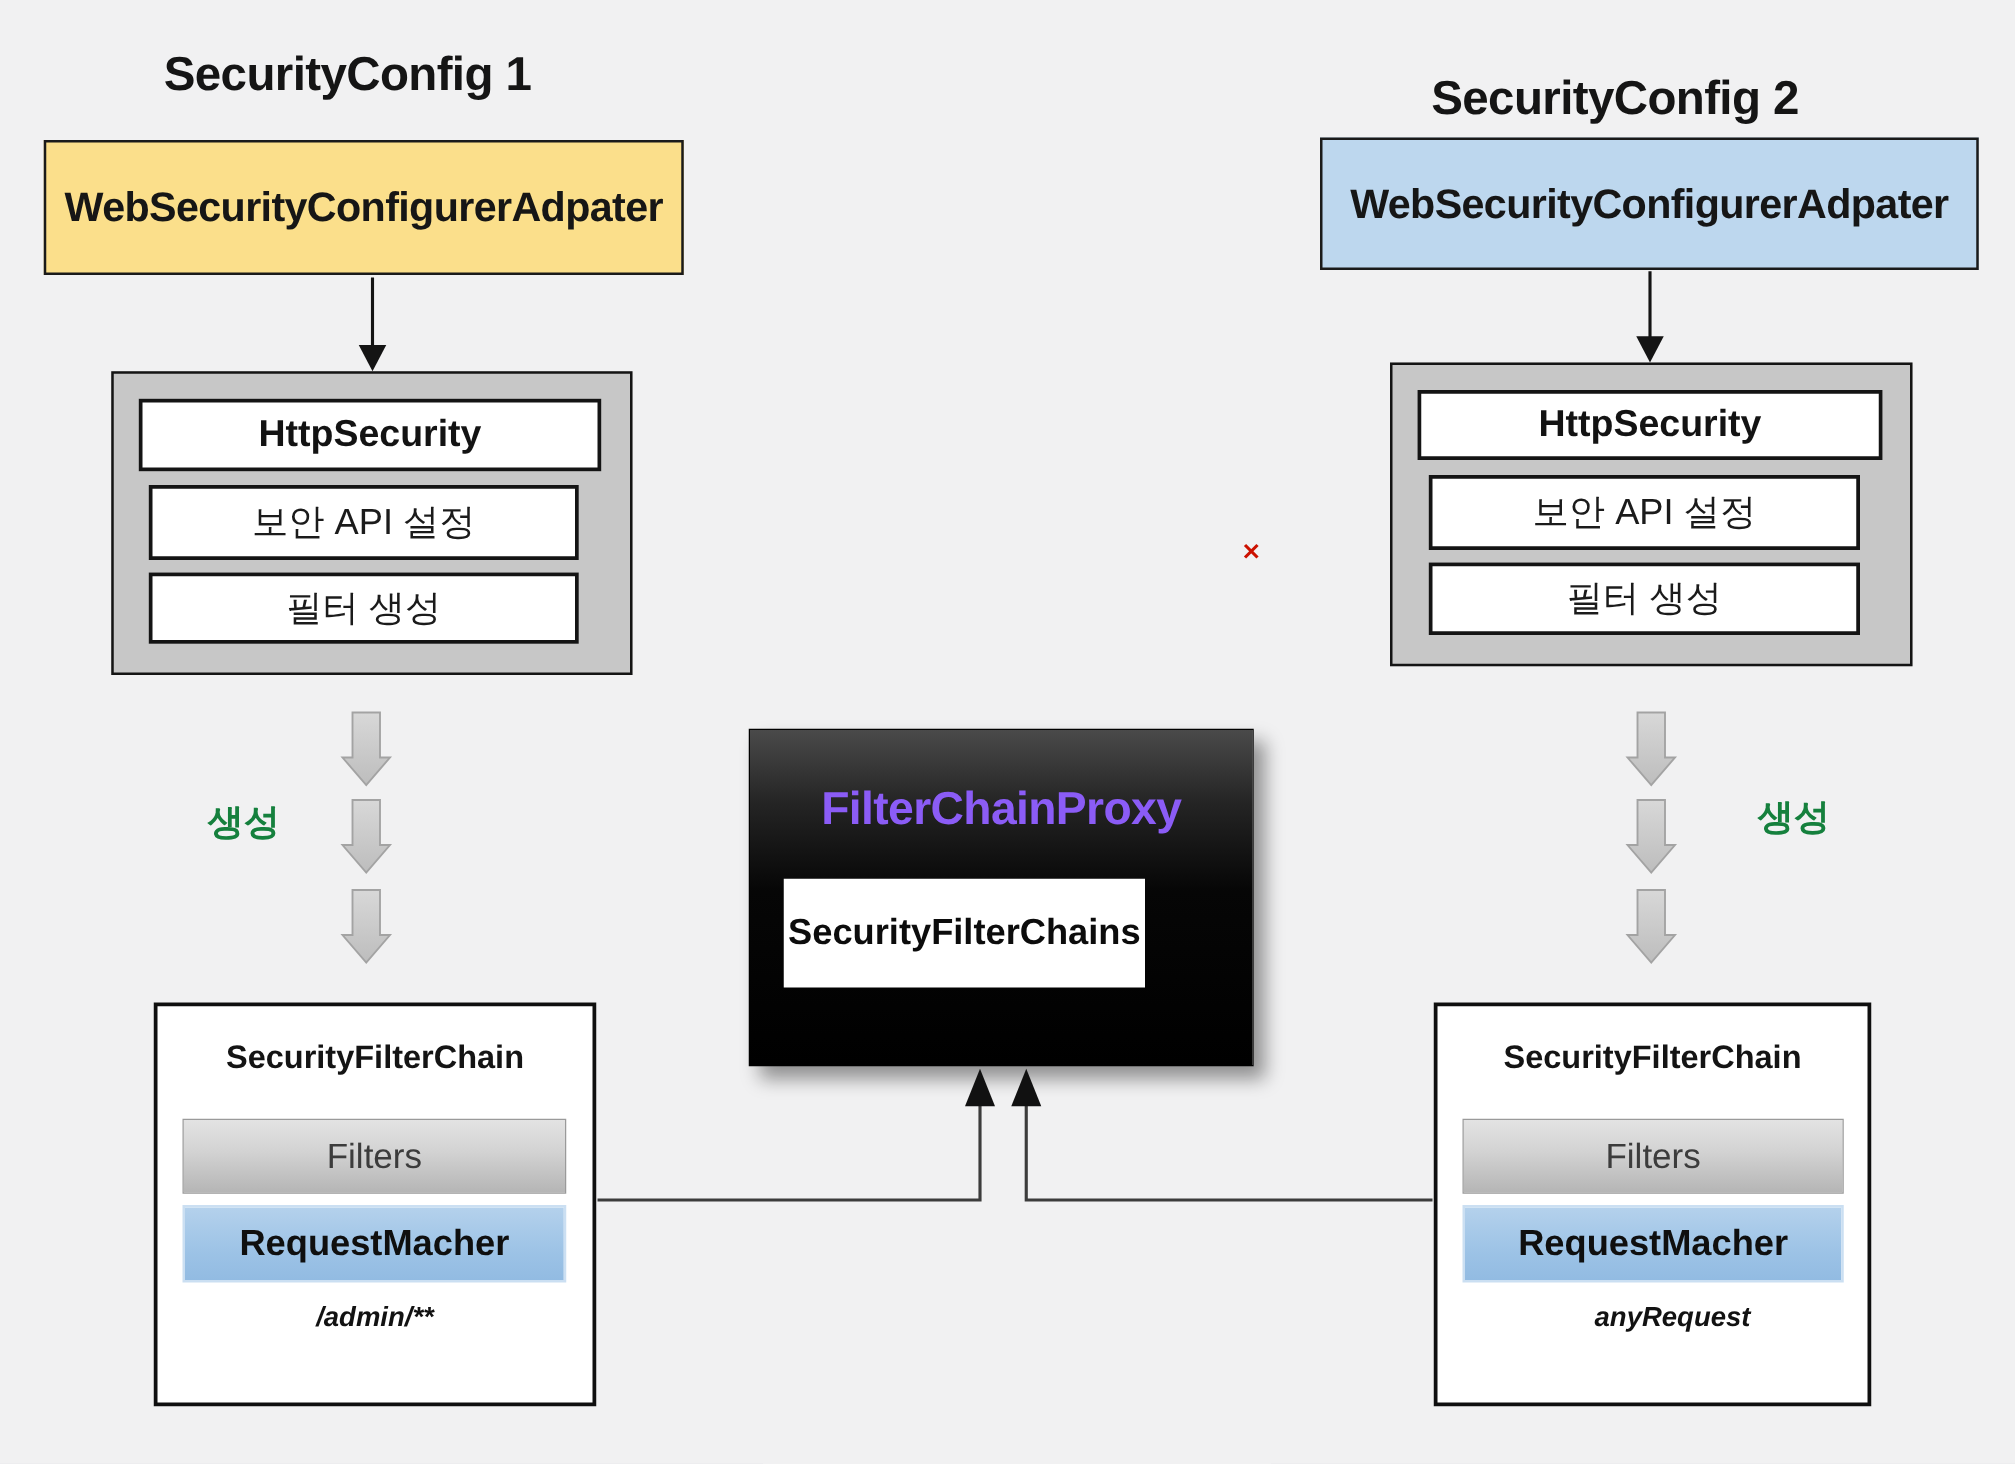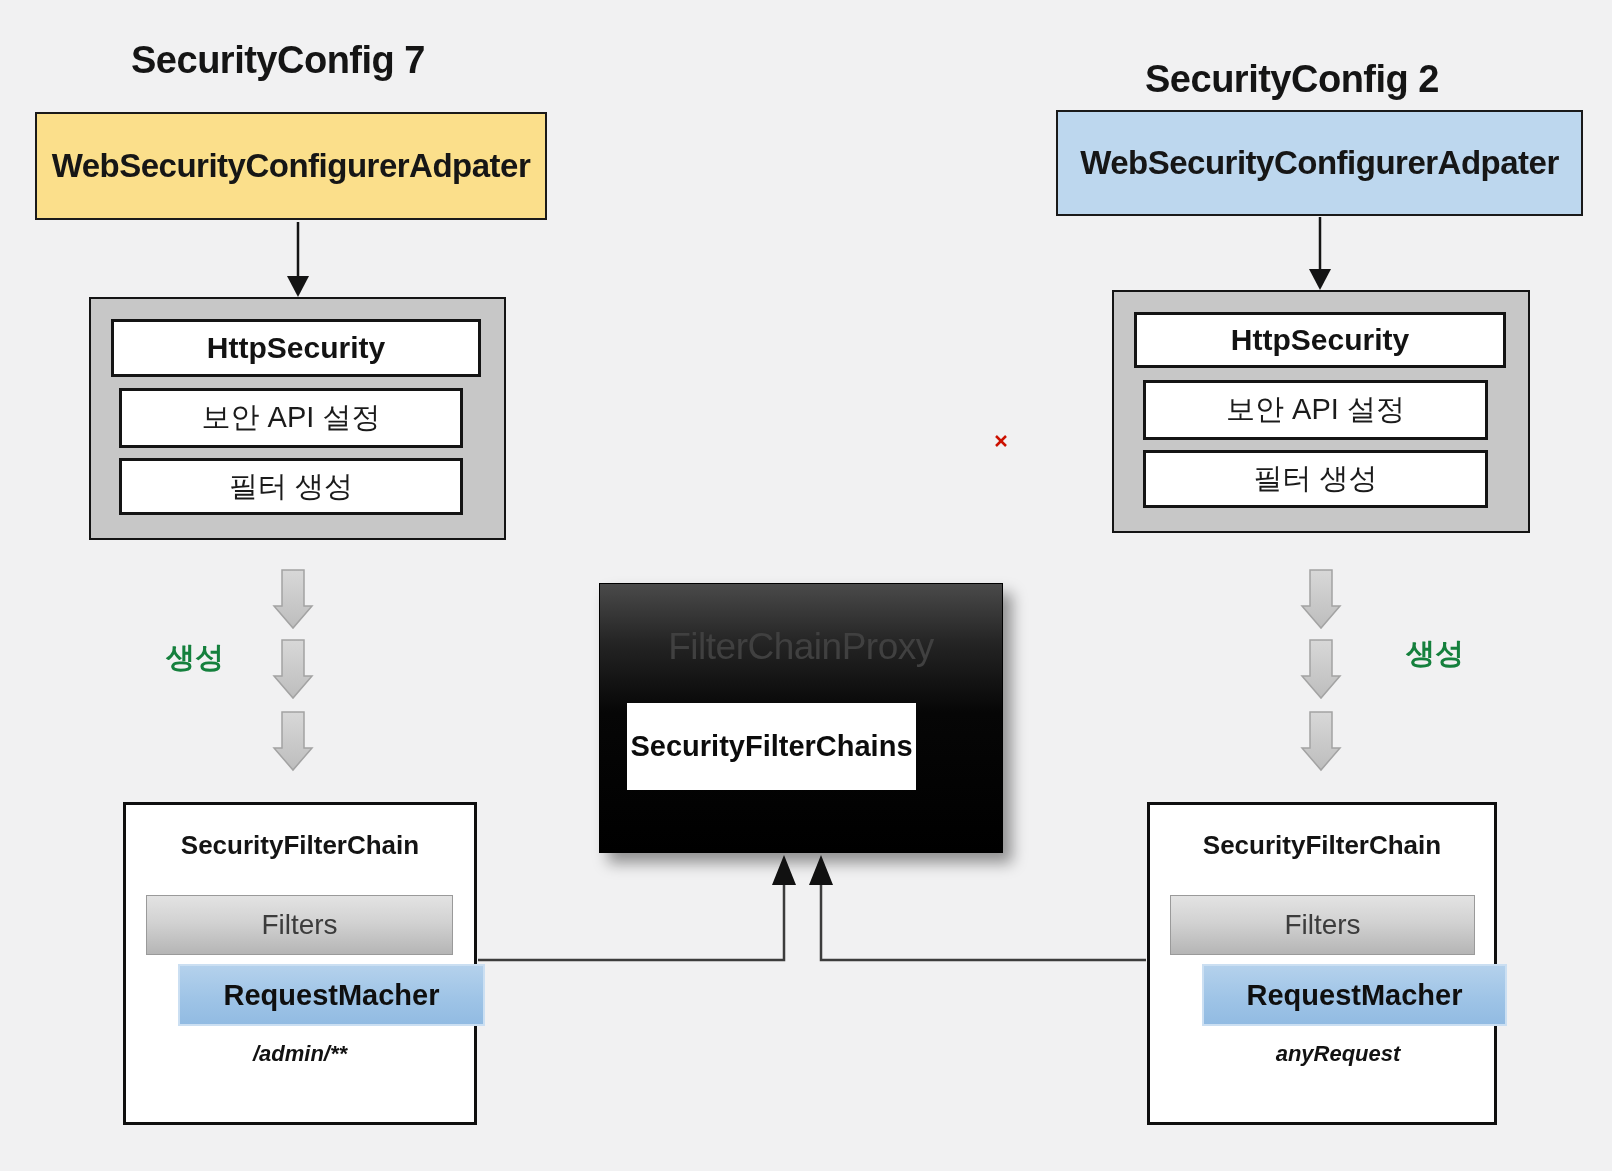--- a/index.html
+++ b/index.html
@@ -41,42 +41,42 @@
   }
   .chain-title{font-size:26px;font-weight:800;color:#141414;}
   .filters-row{
     background:linear-gradient(180deg,#e3e3e3 0%,#d2d2d2 45%,#b5b5b5 100%);
     border:1.5px solid #9a9a9a;
     font-size:28px;font-weight:400;color:#3c3c3c;
   }
   .matcher-row{
     background:linear-gradient(180deg,#b4d1ec 0%,#9DC3E6 60%,#92bbe2 100%);
     border:2px solid #cbdff2;
-    font-size:29px;font-weight:800;color:#0f0f0f;margin-left:32px;
+    font-size:29px;font-weight:800;color:#0f0f0f;
   }
   .pattern-text{font-size:22px;font-weight:800;color:#121212;font-style:italic;}
 
   .proxy{
     background:linear-gradient(180deg,#4a4a4a 0%,#242424 22%,#060606 48%,#000 100%);
     border:1px solid #000;
     box-shadow:9px 10px 14px rgba(0,0,0,0.40);
   }
-  .proxy-title{font-size:37px;font-weight:400;color:#404040;letter-spacing:-0.5px;}
+  .proxy-title{font-size:37px;font-weight:700;color:#8b5cf6;letter-spacing:-0.5px;}
   .proxy-inner{
     background:#ffffff;
     font-size:29px;font-weight:800;color:#0c0c0c;
   }
   svg.overlay{position:absolute;left:0;top:0;}
 </style>
 </head>
 <body>
 
 <div class="stage">
 
-  <div class="abs flexc col-title" style="left:78px;top:36px;width:400px;height:48px;">SecurityConfig 7</div>
+  <div class="abs flexc col-title" style="left:78px;top:36px;width:400px;height:48px;">SecurityConfig 1</div>
 
   <div class="abs flexc adapter adapter-left" style="left:35px;top:112px;width:512px;height:108px;">WebSecurityConfigurerAdpater</div>
 
   <div class="abs container" style="left:89px;top:297px;width:417px;height:243px;"></div>
   <div class="abs flexc white-row hs-title" style="left:111px;top:319px;width:370px;height:58px;">HttpSecurity</div>
   <div class="abs flexc white-row row-text" style="left:119px;top:388px;width:344px;height:60px;">보안 API 설정</div>
   <div class="abs flexc white-row row-text" style="left:119px;top:458px;width:344px;height:57px;">필터 생성</div>
 
   <div class="abs flexc create-label" style="left:148px;top:641px;width:94px;height:34px;">생성</div>
 

